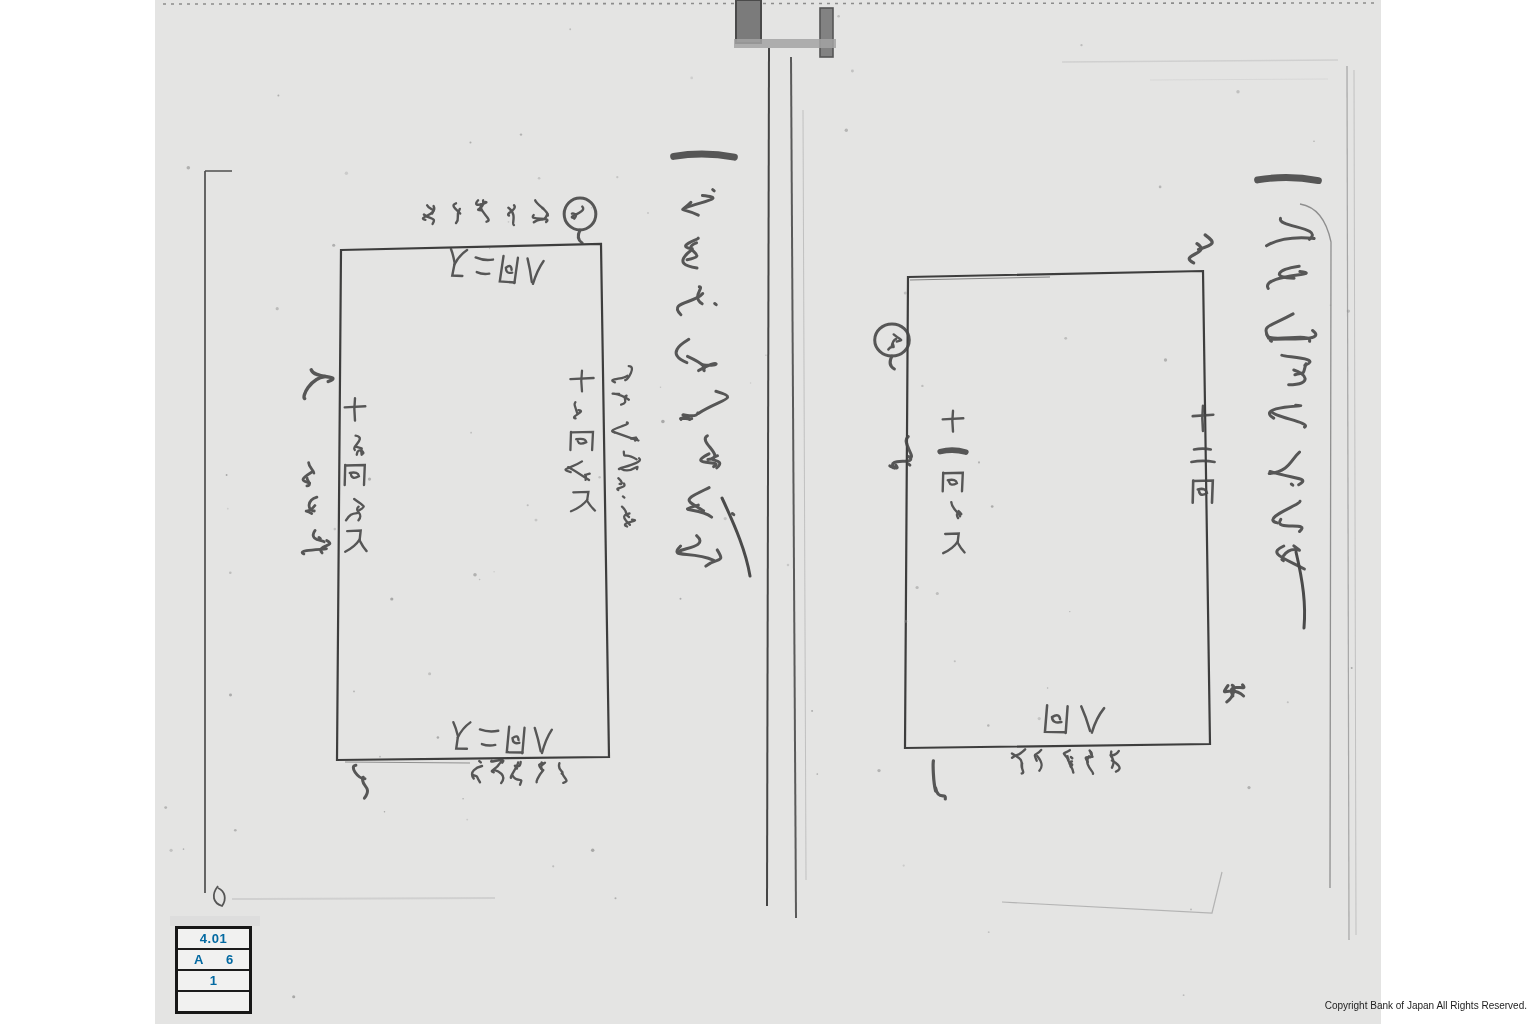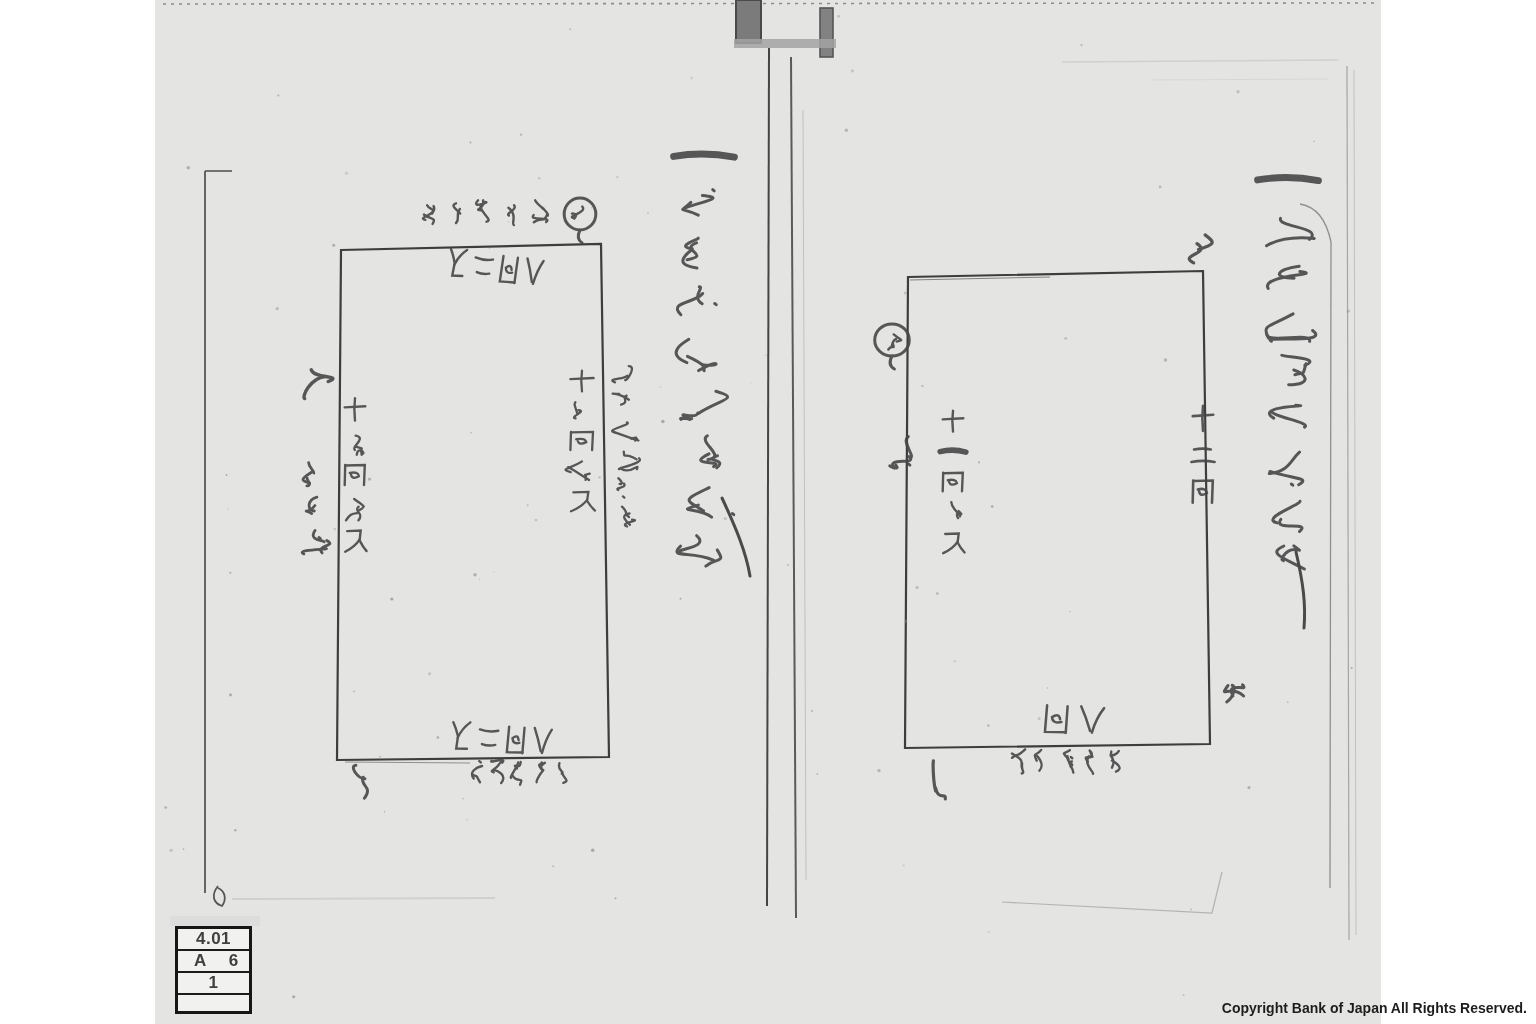--- a/index.html
+++ b/index.html
@@ -7,27 +7,27 @@
          font-family:"Liberation Sans",sans-serif;}
   .scan-sheet{position:absolute;left:155px;top:0;width:1226px;height:1024px;
               background:#e4e4e3;}
   svg.layer{position:absolute;left:0;top:0;pointer-events:none;}
   svg.anno{position:absolute;overflow:visible;}
   .archive-label{position:absolute;left:175px;top:926px;width:77px;height:88px;
                  border:3px solid #161616;background:#f1f1f0;box-sizing:border-box;
                  display:flex;flex-direction:column;}
   .archive-label .row{flex:1;border-bottom:2px solid #1c1c1c;display:flex;
                       align-items:center;justify-content:center;
-                      font-size:17px;font-weight:bold;color:#404040;letter-spacing:0.5px;}
+                      font-size:13px;font-weight:bold;color:#0369a1;letter-spacing:0.5px;}
   .archive-label .row:last-child{border-bottom:none;}
   .archive-label .row.split{justify-content:flex-start;}
   .archive-label .row.split .a{margin-left:16px;}
   .archive-label .row.split .b{margin-left:22px;}
-  .copyright{position:absolute;right:9px;top:1000px;font-size:14px;color:#1d1d1d;
-             font-family:"Liberation Sans",sans-serif;font-weight:bold;}
+  .copyright{position:absolute;right:9px;top:1000px;font-size:10px;color:#1d1d1d;
+             font-family:"Liberation Sans",sans-serif;}
 </style>
 </head>
 <body>
 
 <div class="stage">
 
   <div class="scan-sheet"></div>
 
   <svg class="layer" width="1536" height="1024" viewBox="0 0 1536 1024">
 

